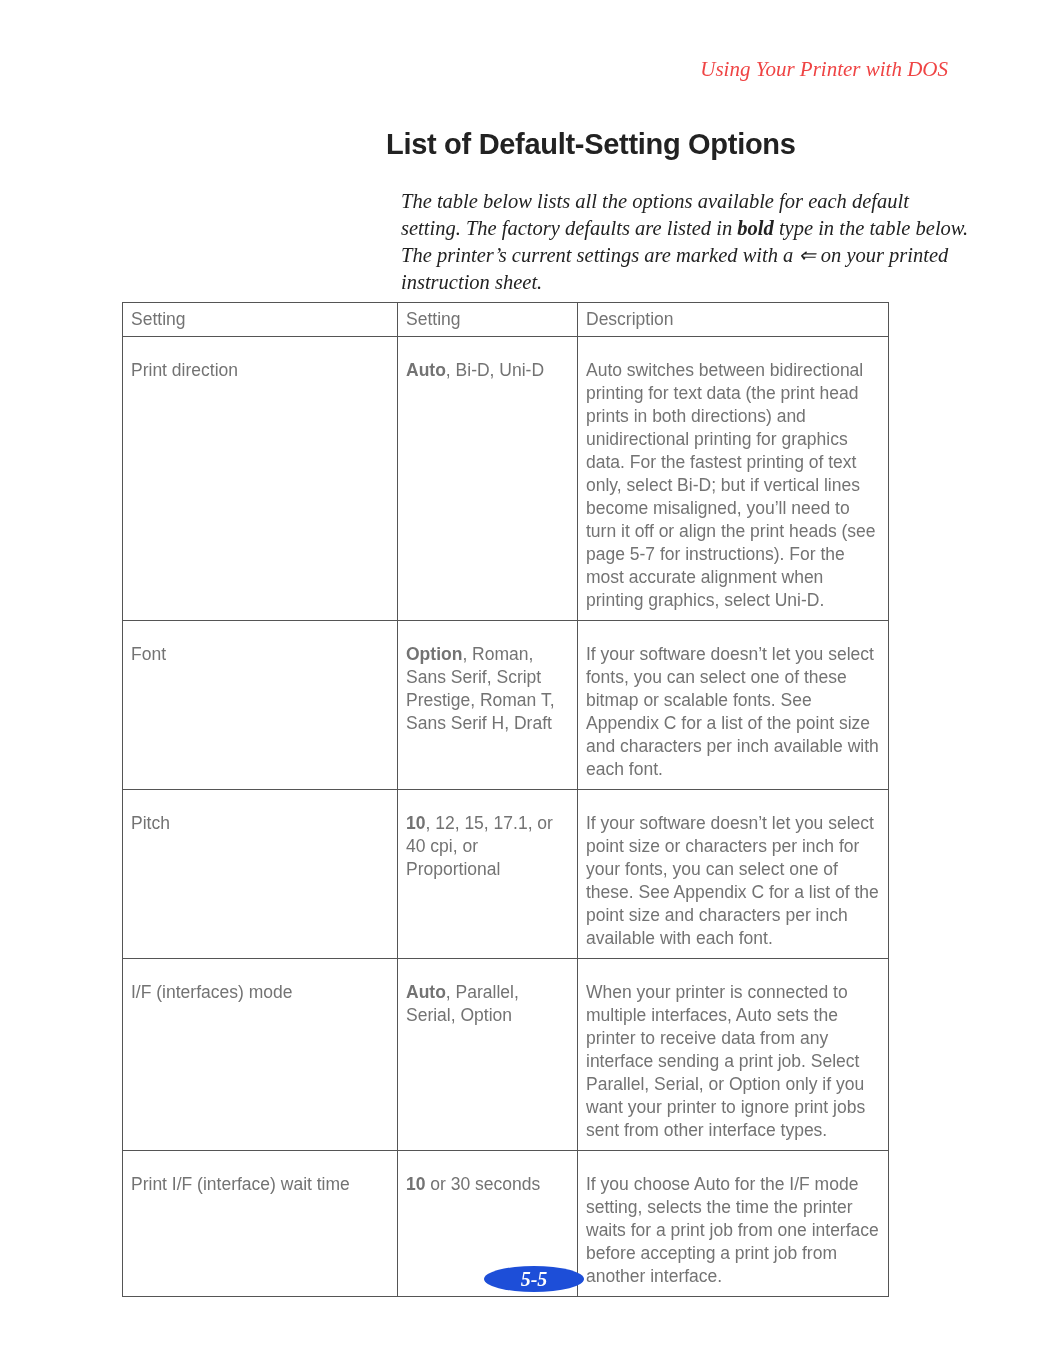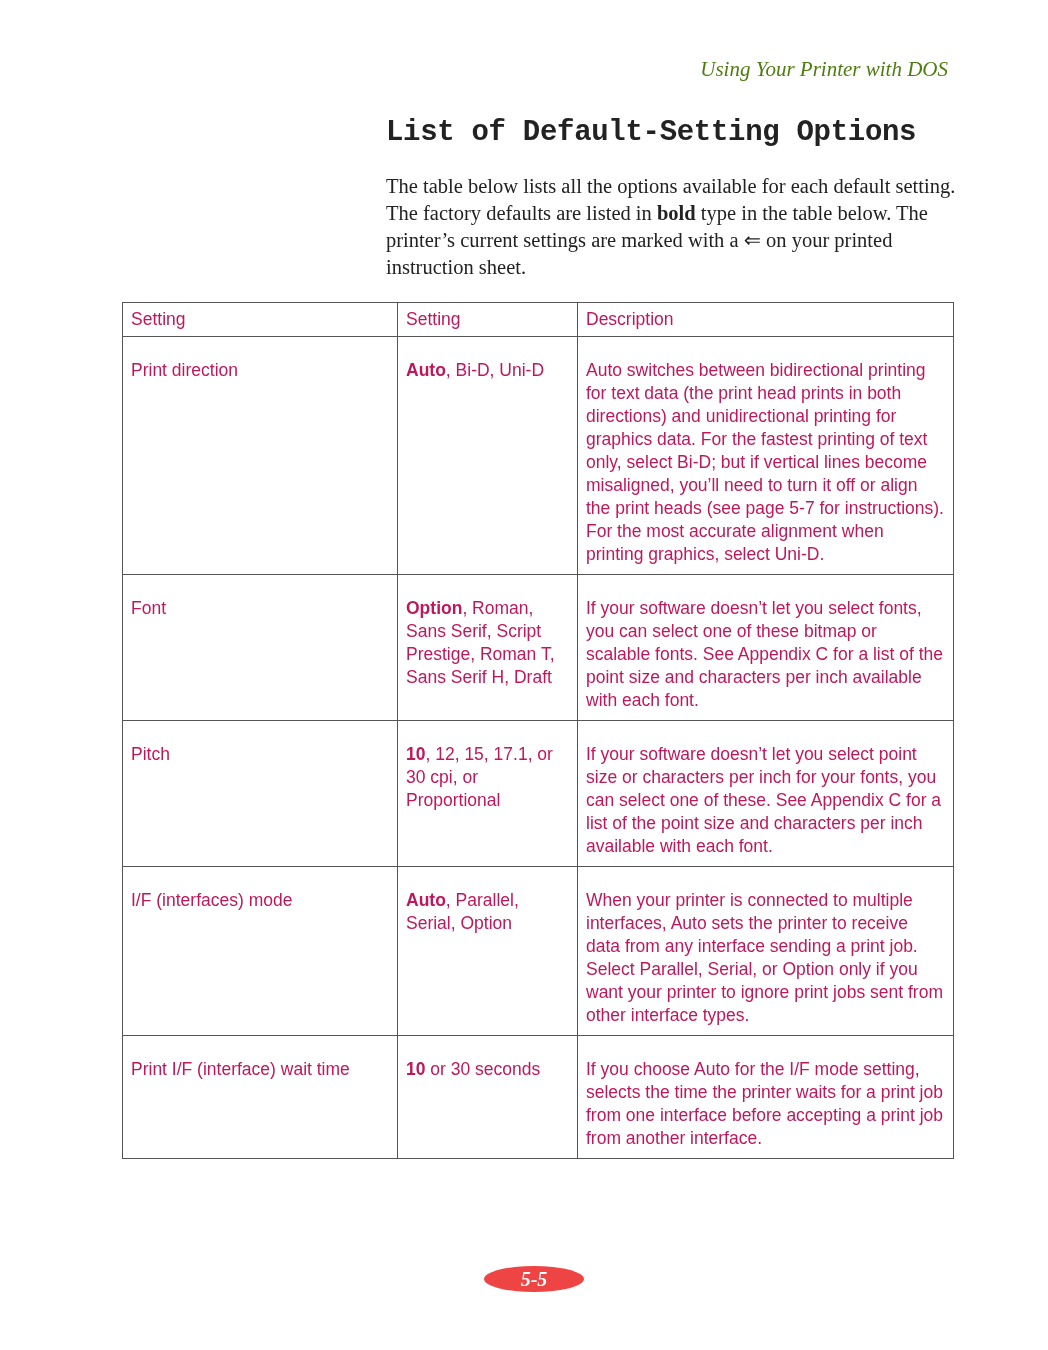--- a/index.html
+++ b/index.html
@@ -1,47 +1,47 @@
 <!DOCTYPE html>
 <html><head>
 <meta charset="utf-8">
 <style>
   html, body { margin: 0; padding: 0; background: #ffffff; }
   body { width: 1048px; height: 1350px; position: relative; overflow: hidden; color: #222; }
   .running-head {
     position: absolute; right: 100px; top: 57px;
     font-family: "Liberation Serif", serif; font-style: italic;
-    font-size: 21px; color: #4d7c0f;
+    font-size: 21px; color: #ef4444;
   }
   .title {
-    position: absolute; left: 386px; top: 116px; margin: 0;
-    font-family: Liberation Mono, monospace; font-weight: bold;
+    position: absolute; left: 386px; top: 128px; margin: 0;
+    font-family: Liberation Sans, sans-serif; font-weight: bold;
     font-size: 29px; color: #222; letter-spacing: -0.3px;
   }
   .intro {
-    position: absolute; left: 386px; top: 173px; width: 570px; margin: 0;
-    font-family: "Liberation Serif", serif; font-size: 20.5px; line-height: 27px; color: #222;
+    position: absolute; left: 386px; top: 173px; width: 570px; margin: 15px;
+    font-family: "Liberation Serif", serif; font-size: 20.5px; line-height: 27px; color: #222; font-style: italic;
   }
   .intro b { font-weight: bold; }
   table.settings {
-    position: absolute; left: 122px; top: 302px; width: 832px;
+    position: absolute; left: 122px; top: 302px; width: 767px;
     border-collapse: collapse;
-    font-family: "Liberation Sans", sans-serif; font-size: 17.5px; line-height: 23px; color: #be185d;
+    font-family: "Liberation Sans", sans-serif; font-size: 17.5px; line-height: 23px; color: #737373;
   }
   table.settings th, table.settings td {
     border: 1.3px solid #555; vertical-align: top; text-align: left;
     padding: 22px 8px 8px 8px; font-weight: normal;
   }
   table.settings th { padding: 5px 8px 5px 8px; }
   .col-setting { width: 258px; }
   .col-options { width: 163px; }
   td .bold { font-weight: bold; }
   .page-badge {
     position: absolute; left: 484px; top: 1266px; width: 100px; height: 26px;
-    border-radius: 50%; background: #ef4444;
+    border-radius: 50%; background: #1d4ed8;
     display: flex; align-items: center; justify-content: center;
     font-family: "Liberation Serif", serif; font-style: italic; font-weight: bold;
     font-size: 20px; color: #ffffff;
   }
 </style>
 </head>
 <body>
 
 <div class="running-head">Using Your Printer with DOS</div>
 
@@ -63,21 +63,21 @@
       <td><span class="bold">Auto</span><span>, Bi-D, Uni-D</span></td>
       <td>Auto switches between bidirectional printing for text data (the print head prints in both directions) and unidirectional printing for graphics data. For the fastest printing of text only, select Bi-D; but if vertical lines become misaligned, you’ll need to turn it off or align the print heads (see page 5-7 for instructions). For the most accurate alignment when printing graphics, select Uni-D.</td>
     </tr>
     <tr>
       <td>Font</td>
       <td><span class="bold">Option</span><span>, Roman, Sans Serif, Script Prestige, Roman T, Sans Serif H, Draft</span></td>
       <td>If your software doesn’t let you select fonts, you can select one of these bitmap or scalable fonts. See Appendix C for a list of the point size and characters per inch available with each font.</td>
     </tr>
     <tr>
       <td>Pitch</td>
-      <td><span class="bold">10</span><span>, 12, 15, 17.1, or 30 cpi, or Proportional</span></td>
+      <td><span class="bold">10</span><span>, 12, 15, 17.1, or 40 cpi, or Proportional</span></td>
       <td>If your software doesn’t let you select point size or characters per inch for your fonts, you can select one of these. See Appendix C for a list of the point size and characters per inch available with each font.</td>
     </tr>
     <tr>
       <td>I/F (interfaces) mode</td>
       <td><span class="bold">Auto</span><span>, Parallel, Serial, Option</span></td>
       <td>When your printer is connected to multiple interfaces, Auto sets the printer to receive data from any interface sending a print job. Select Parallel, Serial, or Option only if you want your printer to ignore print jobs sent from other interface types.</td>
     </tr>
     <tr>
       <td>Print I/F (interface) wait time</td>
       <td><span class="bold">10</span><span> or 30 seconds</span></td>

